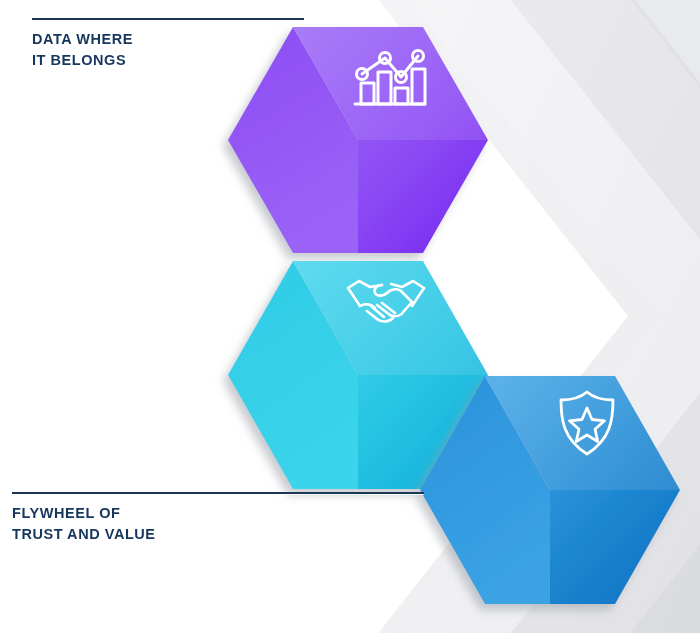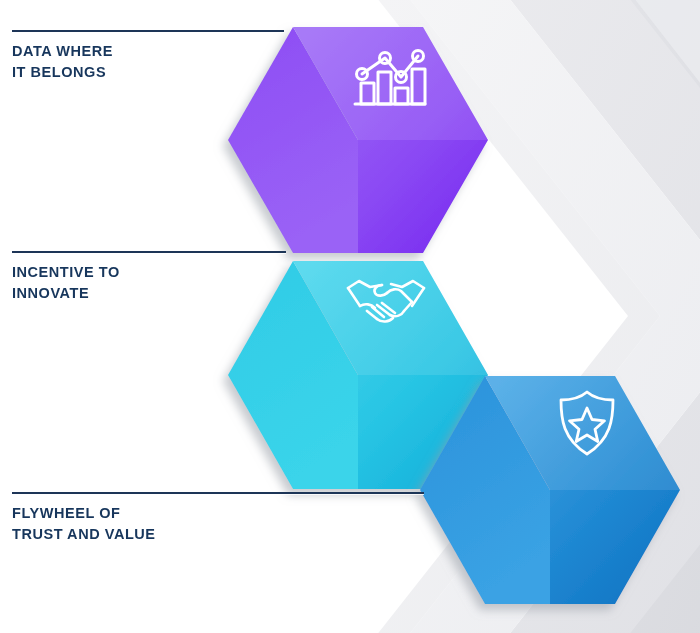--- a/index.html
+++ b/index.html
@@ -44,21 +44,21 @@
     margin-top: 9px;
     color: #17365c;
     font-size: 14.5px;
     font-weight: bold;
     letter-spacing: 0.55px;
     line-height: 1.42;
     text-transform: uppercase;
     white-space: pre-line;
   }
 
-  #label-1 { top: 30px; }
+  #label-1 { top: 18px; padding-left: 20px; }
   #label-1 .rule { width: 272px; }
   #label-2 { top: 251px; }
   #label-2 .rule { width: 274px; }
   #label-3 { top: 492px; }
   #label-3 .rule { width: 412px; }
 
   
   .hex {
     position: absolute;
     width: 260px;
@@ -242,25 +242,20 @@
       <path d="M 31 19 L 36 30.5 L 48.5 31.8 L 39 40.2 L 41.8 52.5 L 31 46 L 20.2 52.5 L 23 40.2 L 13.5 31.8 L 26 30.5 Z"></path>
     </svg>
   </div>
 
   <div class="label-group" id="label-1">
     <div class="rule"></div>
     <div class="label-text">DATA WHERE
 IT BELONGS</div>
   </div>
 
-  <div class="label-group" id="label-2">
-    <div class="rule"></div>
-    <div class="label-text">INCENTIVE TO
-INNOVATE</div>
-  </div>
 
   <div class="label-group" id="label-3">
     <div class="rule"></div>
     <div class="label-text">FLYWHEEL OF
 TRUST AND VALUE</div>
   </div>
 
 </div>
 
 </body></html>

